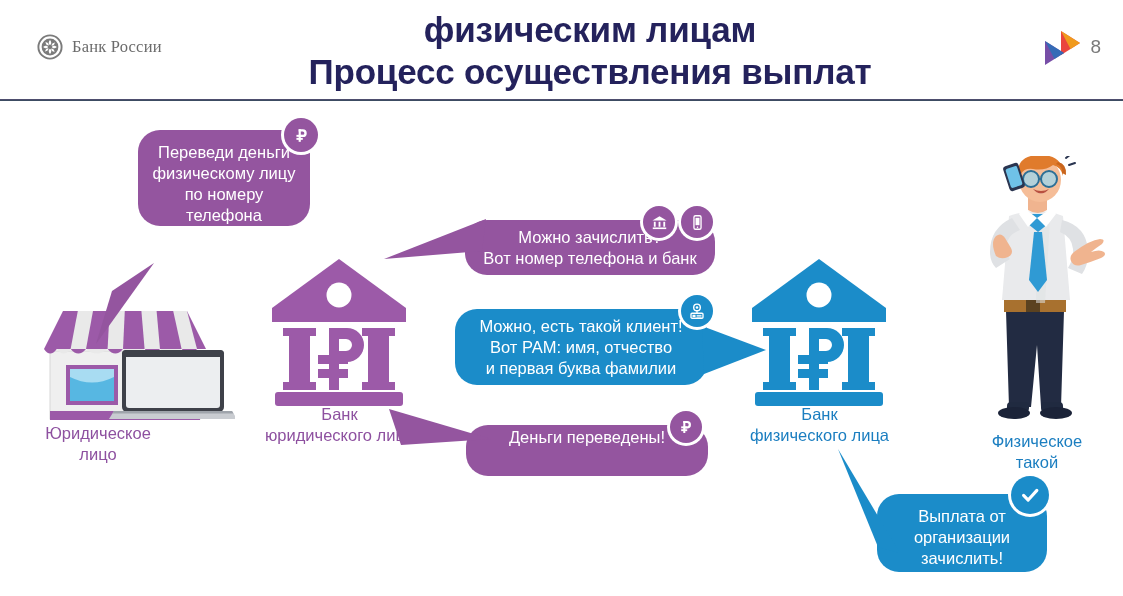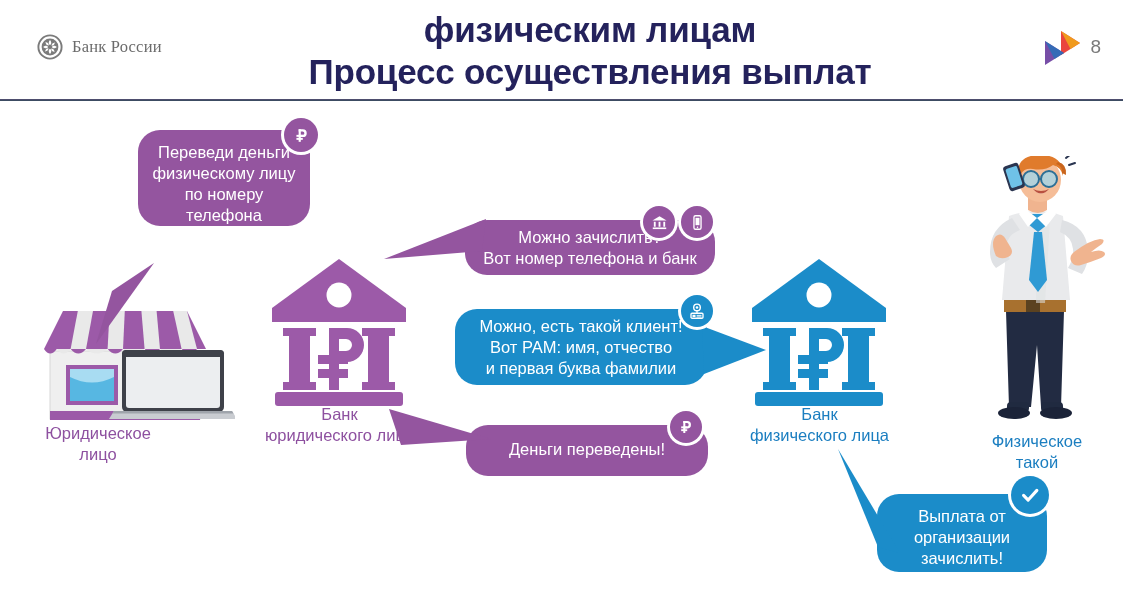--- a/index.html
+++ b/index.html
@@ -325,21 +325,21 @@
           <rect x="6" y="17" width="4" height="3" fill="#ffffff"></rect>
           <rect x="11.5" y="17.2" width="6.5" height="1.2" fill="#ffffff"></rect>
           <rect x="11.5" y="19.3" width="6.5" height="1.2" fill="#ffffff"></rect>
         </svg>
       </span>
     </div>
 
     <svg class="tail" style="left:385px;top:300px;" width="110" height="55">
       <path d="M4 8 L106 38 L16 44 Z" fill="#94559f"></path>
     </svg>
-    <div class="bubble purple" style="left:466px;top:324px;width:242px;height:51px;padding:14px 10px 0 10px;">
+    <div class="bubble purple" style="left:466px;top:324px;width:242px;height:51px;padding:2px 10px 0 10px;">
       <span class="txt">Деньги переведены!</span>
       <span class="badge purple" style="right:6px;top:-14px;width:32px;height:32px;">
         <svg viewBox="0 0 24 24" width="18" height="18" aria-hidden="true">
           <g fill="#ffffff">
             <rect x="8.4" y="4" width="2.7" height="16"></rect>
             <path d="M8.4 4h5.2a5 5 0 0 1 0 10H8.4v-2.8h5a2.2 2.2 0 0 0 0-4.4h-5z"></path>
             <rect x="5.6" y="11.2" width="8" height="2.5"></rect>
             <rect x="5.6" y="15" width="8" height="2.5"></rect>
           </g>
         </svg>

